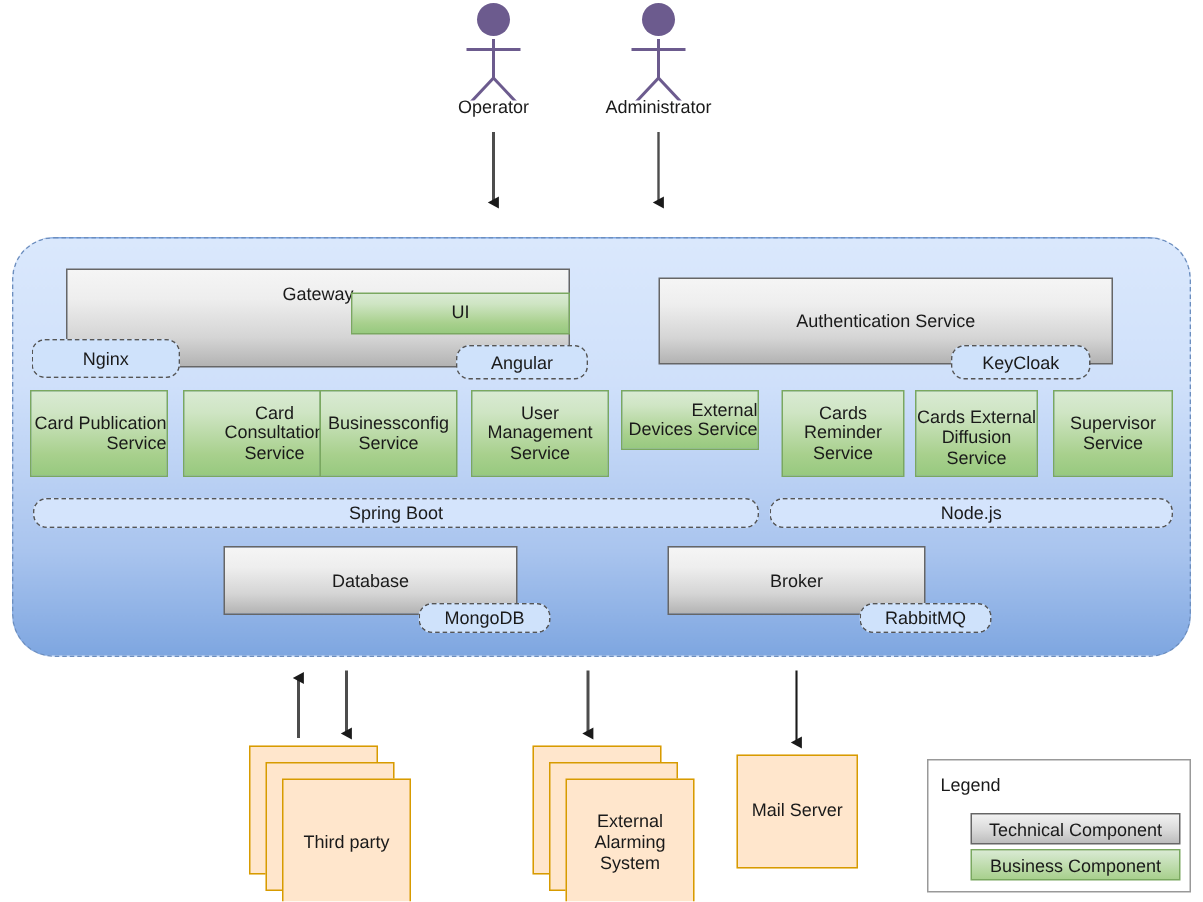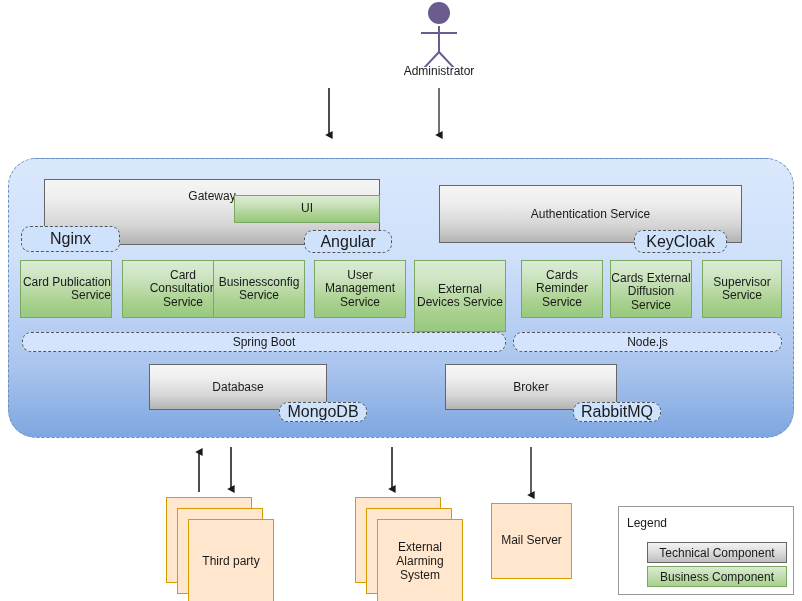--- a/index.html
+++ b/index.html
@@ -97,21 +97,21 @@
   }
 
   
   .badge {
     position: absolute;
     box-sizing: border-box;
     border: 1px dashed #555555;
     border-radius: 9px;
     background: #cfe2fb;
     color: #1a1a1a;
-    font-size: 16px;
+    font-size: 12px;
     display: flex;
     align-items: center;
     justify-content: center;
     white-space: nowrap;
   }
 
   
   .runtime-bar {
     position: absolute;
     box-sizing: border-box;
@@ -183,20 +183,30 @@
     top: 59px;
     border: 1px solid #7aa860;
     background: linear-gradient(to bottom, #d9ead3 0%, #a8d08d 100%);
   }
 </style>
 </head>
 <body>
 
 <div id="canvas">
 
+  <div class="actor" style="left:305px; top:2px; width:48px; height:80px;">
+    <div class="actor-head"></div>
+    <svg class="actor-body" width="48" height="45">
+      <line x1="24" y1="4" x2="24" y2="30" stroke="#6c5b8e" stroke-width="2"></line>
+      <line x1="6" y1="11" x2="42" y2="11" stroke="#6c5b8e" stroke-width="2"></line>
+      <line x1="24" y1="30" x2="9" y2="46" stroke="#6c5b8e" stroke-width="2"></line>
+      <line x1="24" y1="30" x2="39" y2="46" stroke="#6c5b8e" stroke-width="2"></line>
+    </svg>
+    <div class="actor-label">Operator</div>
+  </div>
 
   <div class="actor" style="left:415px; top:2px; width:48px; height:80px;">
     <div class="actor-head"></div>
     <svg class="actor-body" width="48" height="45">
       <line x1="24" y1="4" x2="24" y2="30" stroke="#6c5b8e" stroke-width="2"></line>
       <line x1="6" y1="11" x2="42" y2="11" stroke="#6c5b8e" stroke-width="2"></line>
       <line x1="24" y1="30" x2="9" y2="46" stroke="#6c5b8e" stroke-width="2"></line>
       <line x1="24" y1="30" x2="39" y2="46" stroke="#6c5b8e" stroke-width="2"></line>
     </svg>
     <div class="actor-label">Administrator</div>
@@ -233,41 +243,41 @@
     </div>
     <div class="biz-box" style="left:113px; top:101px; width:92px; height:58px;padding-left:30px;">
       <span>Card Consultation Service</span>
     </div>
     <div class="biz-box" style="left:204px; top:101px; width:92px; height:58px;">
       <span>Businessconfig Service</span>
     </div>
     <div class="biz-box" style="left:305px; top:101px; width:92px; height:58px;">
       <span>User Management Service</span>
     </div>
-    <div class="biz-box" style="left:405px; top:101px; width:92px; height:72px;">
+    <div class="biz-box" style="left:405px; top:101px; width:92px; height:40px;text-align:right;">
       <span>External Devices Service</span>
     </div>
     <div class="biz-box" style="left:512px; top:101px; width:82px; height:58px;">
       <span>Cards Reminder Service</span>
     </div>
     <div class="biz-box topalign" style="left:601px; top:101px; width:82px; height:58px;">
       <span>Cards External Diffusion Service</span>
     </div>
     <div class="biz-box" style="left:693px; top:101px; width:80px; height:58px;">
       <span>Supervisor Service</span>
     </div>
 
     <div class="runtime-bar" style="left:13px; top:173px; width:484px; height:20px;">
       <span>Spring Boot</span>
     </div>
     <div class="runtime-bar" style="left:504px; top:173px; width:269px; height:20px;">
       <span>Node.js</span>
     </div>
 
-    <div class="tech-box centered" style="left:140px; top:205px; width:178px; height:46px;">
+    <div class="tech-box centered" style="left:140px; top:205px; width:196px; height:46px;">
       <span>Database</span>
     </div>
     <div class="badge" style="left:270px; top:243px; width:88px; height:20px;">
       <span>MongoDB</span>
     </div>
 
     <div class="tech-box centered" style="left:436px; top:205px; width:172px; height:46px;">
       <span>Broker</span>
     </div>
     <div class="badge" style="left:564px; top:243px; width:88px; height:20px;">

